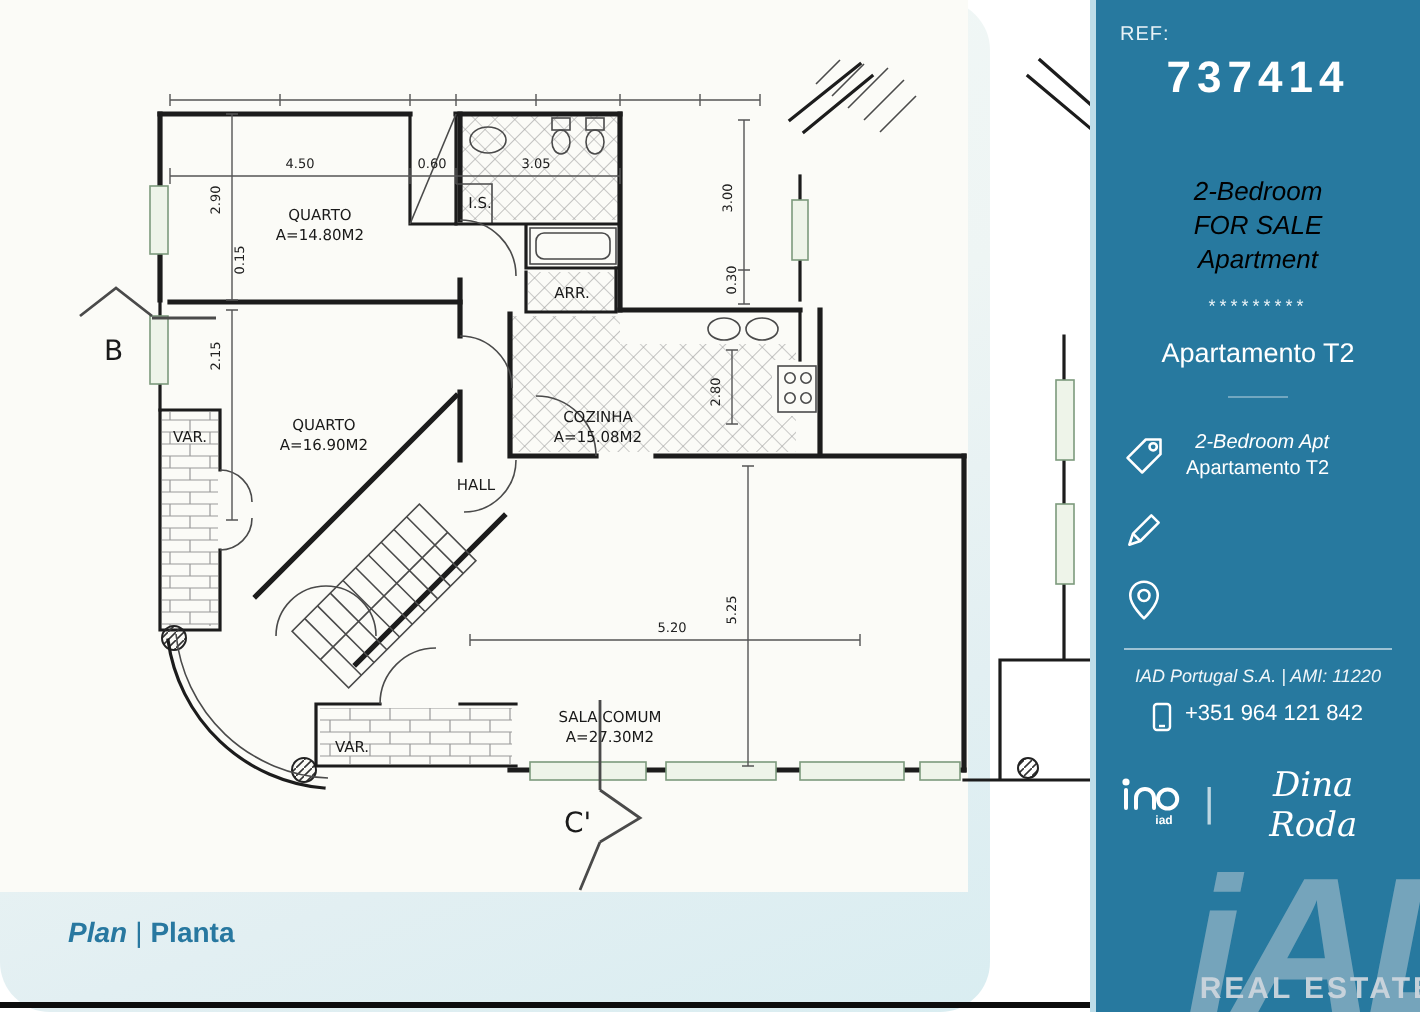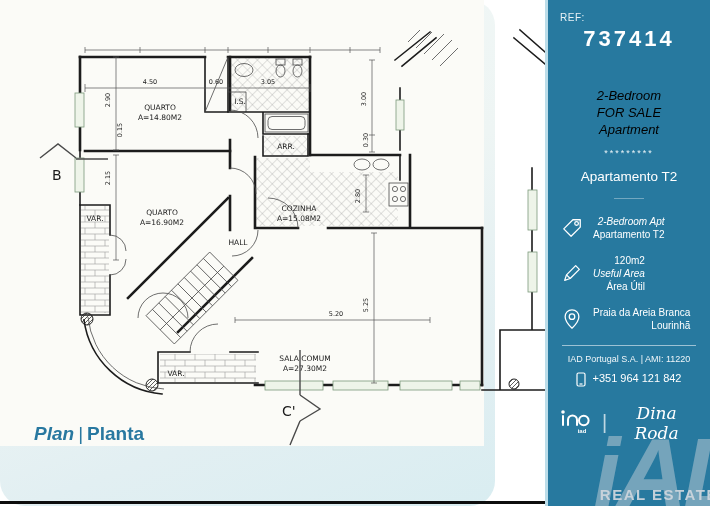--- a/index.html
+++ b/index.html
@@ -3,42 +3,42 @@
 <meta charset="utf-8">
 <style>
   html,body{margin:0;padding:0;background:#888;}
   .canvas{position:relative;width:710px;height:506px;background:#fff;overflow:hidden;
           font-family:"Liberation Sans",sans-serif;}
   
   .plan-area{position:absolute;left:0;top:0;width:495px;height:506px;
              background:linear-gradient(160deg,#f2f8f7 0%,#eef5f4 45%,#e2eff2 75%,#d9edf1 100%);border-radius:25px;}
   .paper{position:absolute;left:0;top:0;width:484px;height:446px;background:#fbfbf7;}
   .plan-svg{position:absolute;left:0;top:0;}
-  .plan-caption{position:absolute;left:34px;top:423px;font-size:19px;color:#2878a0;z-index:3;}
+  .plan-caption{position:absolute;left:34px;top:458px;font-size:14px;color:#2878a0;z-index:3;}
   .plan-caption .en{font-style:italic;font-weight:bold;}
   .plan-caption .sep{font-weight:normal;padding:0 4px;}
   .plan-caption .pt{font-weight:bold;}
   .bottom-rule{position:absolute;left:0;bottom:2px;width:545px;height:3px;background:#0d0d0d;}
   
   .sidebar{position:absolute;right:0;top:0;width:165px;height:506px;background:#27799f;
            border-left:3px solid #bcdde9;color:#fff;overflow:hidden;box-sizing:border-box;}
   .sb-content{position:relative;z-index:2;padding:12px 12px 0 12px;text-align:center;}
   .ref-label{text-align:left;font-size:10px;letter-spacing:.5px;color:#e8f2f6;}
   .ref-number{font-size:22px;font-weight:bold;letter-spacing:3px;margin-top:3px;}
   .headline-en{margin-top:36px;font-style:italic;font-size:13px;line-height:1.3;color:#000000;}
   .stars{margin-top:9px;font-size:9px;letter-spacing:2px;color:#eaf3f7;}
   .headline-pt{margin-top:10px;font-size:13.5px;line-height:1.35;color:#fff;}
   .mini-divider{width:30px;height:1px;background:rgba(255,255,255,.35);margin:12px auto 0;}
   .features{margin-top:16px;text-align:right;}
   .feature{display:flex;align-items:center;gap:9px;margin-bottom:13px;}
   .feature .ficon{flex:0 0 24px;display:flex;justify-content:center;}
   .feature .ftext{font-size:10px;line-height:1.3;}
   .it{font-style:italic;}
   .divider{height:1px;background:rgba(255,255,255,.55);margin:10px 2px 8px;}
-  .company{font-size:9px;color:#f0f6f9;}
+  .company{font-size:9px;color:#f0f6f9;font-style:italic;}
   .website{font-size:12.5px;font-weight:bold;margin-top:3px;letter-spacing:.3px;}
   .phone-row{display:flex;justify-content:center;align-items:flex-start;gap:6px;margin-top:8px;font-size:11px;}
   .logo-row{display:flex;justify-content:center;align-items:center;gap:8px;margin-top:14px;}
   .logo-sep{color:rgba(255,255,255,.7);font-size:20px;font-weight:200;}
   .signature{font-family:"DejaVu Serif",serif;font-style:italic;font-size:17px;color:#fff;}
   .watermark{position:absolute;z-index:1;right:-40px;bottom:-16px;font-size:98px;font-weight:bold;
              font-style:italic;color:rgba(195,208,216,.5);letter-spacing:-4px;line-height:1;}
   .wm-caption{position:absolute;z-index:1;right:-8px;bottom:3px;font-size:15px;font-weight:bold;
               letter-spacing:1.5px;color:rgba(203,213,220,.95);}
   
@@ -245,36 +245,27 @@
             <div>Apartamento T2</div>
           </span>
         </div>
         <div class="feature">
           <span class="ficon">
             <svg width="22" height="22" viewBox="0 0 24 24" fill="none" stroke="#fff" stroke-width="1.4">
               <path d="M4 20L6 14L16 4L20 8L10 18L4 20Z" stroke-linejoin="round"></path>
                 <path d="M6 14L10 18"></path>
             </svg>
           </span>
-          <span class="ftext">
-            <div>120m2</div>
-            <div class="it">Useful Area</div>
-            <div>Área Útil</div>
-          </span>
         </div>
         <div class="feature">
           <span class="ficon">
             <svg width="22" height="22" viewBox="0 0 24 24" fill="none" stroke="#fff" stroke-width="1.4">
               <path d="M12 2C7.5 2 4.5 5.5 4.5 9.5C4.5 15 12 22 12 22S19.5 15 19.5 9.5C19.5 5.5 16.5 2 12 2Z" stroke-linejoin="round"></path>
               <circle cx="12" cy="9.5" r="3"></circle>
             </svg>
-          </span>
-          <span class="ftext">
-            <div>Praia da Areia Branca</div>
-            <div>Lourinhã</div>
           </span>
         </div>
       </div>
 
       <div class="divider"></div>
 
       <div class="company">IAD Portugal S.A. | AMI: 11220</div>
 
       <div class="phone-row">
         <span>

